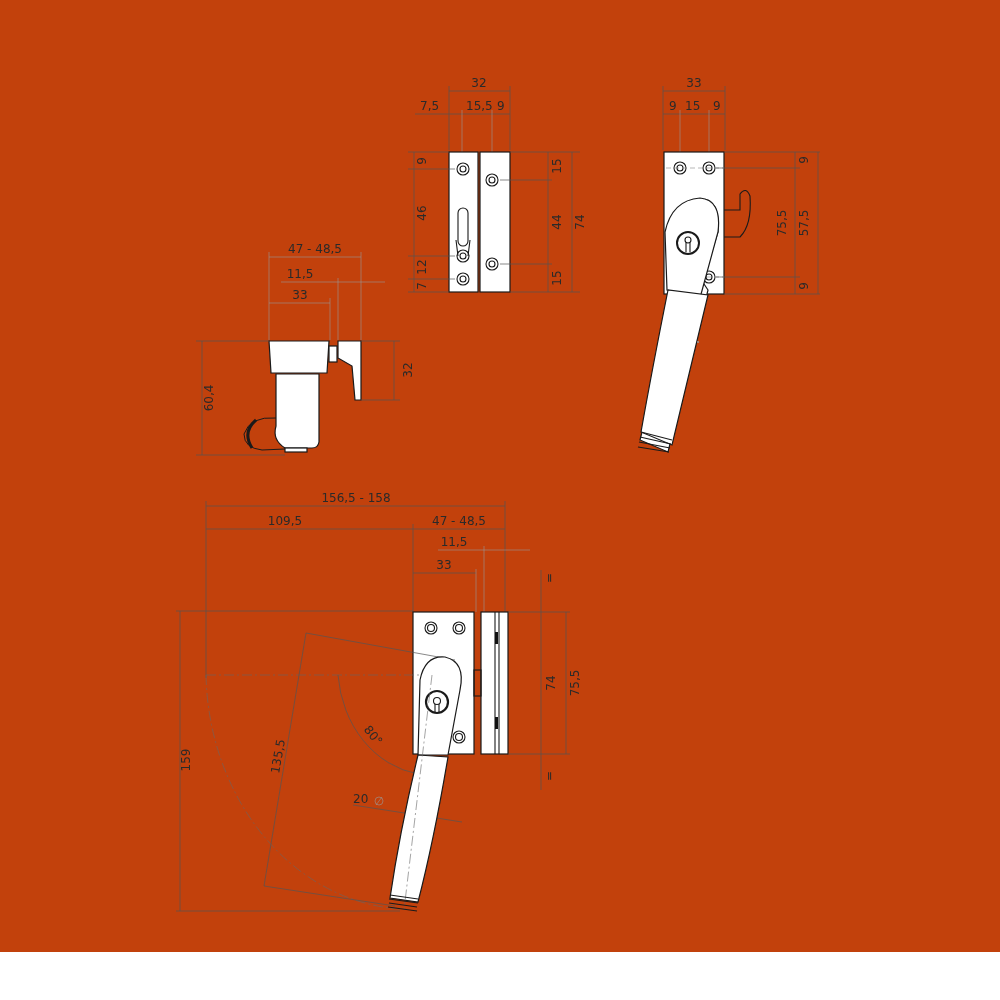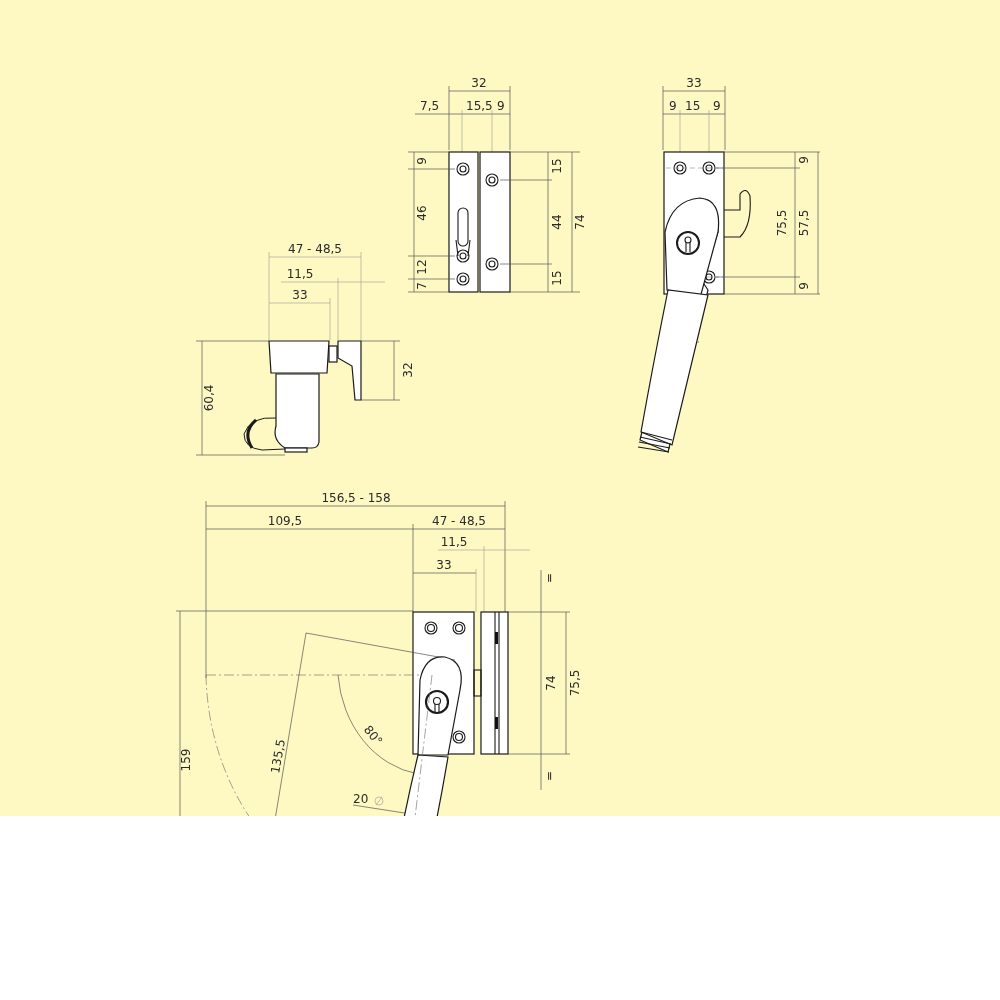--- a/index.html
+++ b/index.html
@@ -1,16 +1,16 @@
 <!DOCTYPE html>
 <html><head>
 <meta charset="utf-8">
 <style>
   html, body { margin:0; padding:0; background:#ffffff; }
-  #canvas { position:relative; width:1000px; height:816px; background:#fef9c3; overflow:hidden; }
+  #canvas { position:relative; width:1000px; height:952px; background:#c2410c; overflow:hidden; }
   svg { position:absolute; left:0; top:0; }
   .dim { font-family:"DejaVu Sans", sans-serif; font-size:12px; fill:#2a2a2a; }
   .thin { stroke:#555; stroke-width:0.7; fill:none; }
   .lt { stroke:#999; stroke-width:0.6; fill:none; }
   .obj { stroke:#1a1a1a; stroke-width:1.2; fill:#fff; }
   .objn { stroke:#1a1a1a; stroke-width:1.1; fill:none; }
   .dash { stroke:#888; stroke-width:0.6; fill:none; stroke-dasharray:5 3; }
   .dashdot { stroke:#666; stroke-width:0.6; fill:none; stroke-dasharray:10 3 2 3; }
 </style>
 </head>

